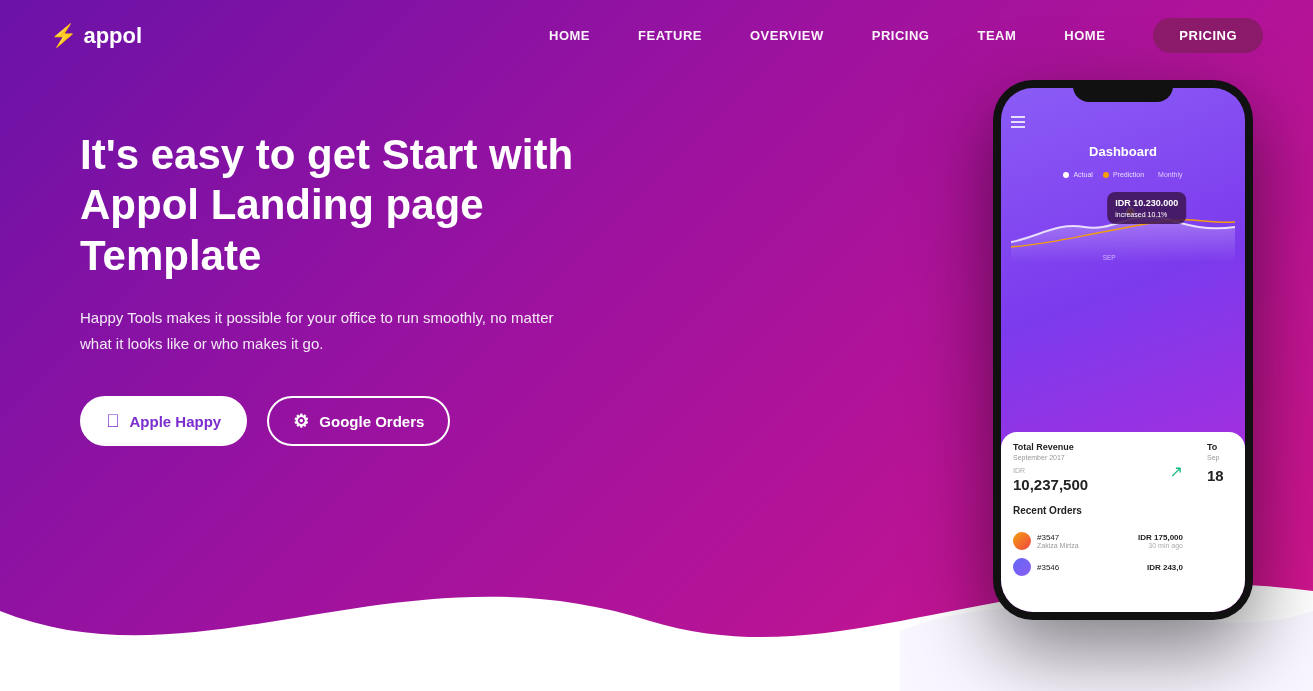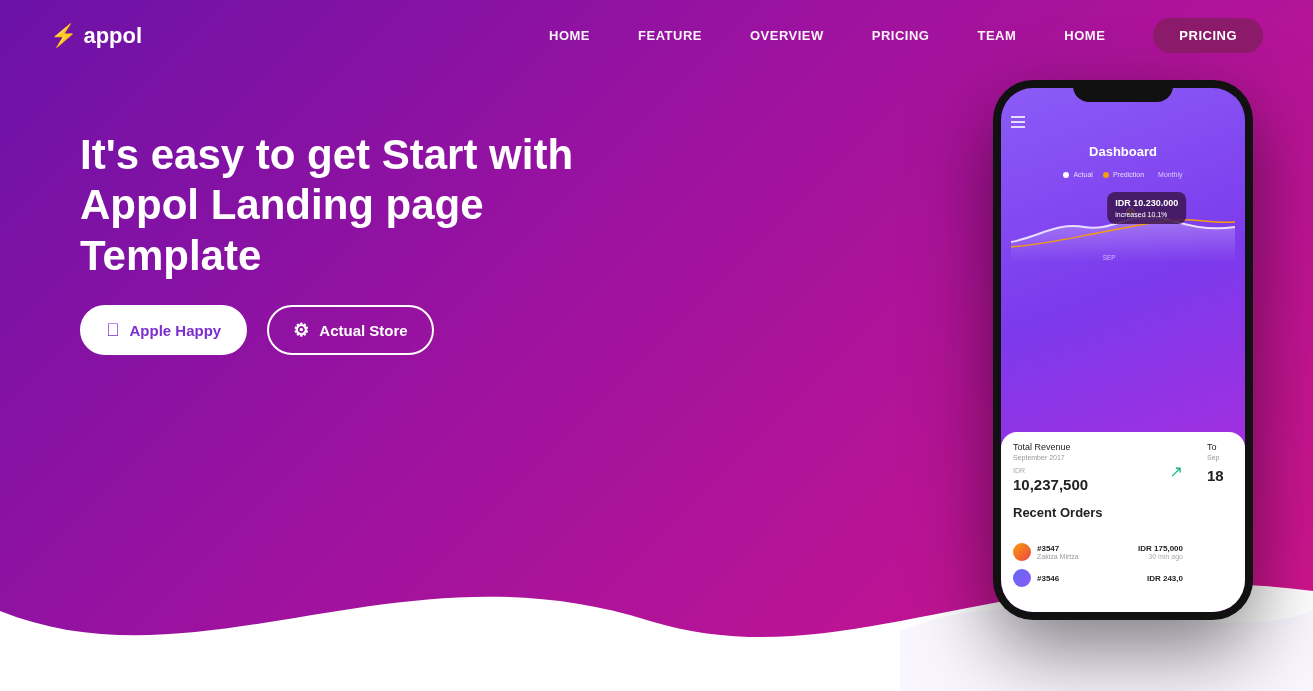--- a/index.html
+++ b/index.html
@@ -236,21 +236,21 @@
     }
     .phone-card:first-child {
       border-radius: 16px 0 0 0;
     }
     .phone-card:last-child {
       border-radius: 0 16px 0 0;
       overflow: hidden;
     }
     .card-title {
       font-size: 9px;
-      font-weight: 400;
+      font-weight: 700;
       color: #222;
       margin-bottom: 2px;
     }
     .card-date {
       font-size: 7px;
       color: #999;
       margin-bottom: 6px;
     }
     .card-label {
       font-size: 7px;
@@ -264,39 +264,39 @@
     }
     .card-trend {
       position: absolute;
       right: 12px;
       top: 30px;
       color: #10b981;
       font-size: 16px;
     }
 
     .orders-title {
-      font-size: 13px;
+      font-size: 10px;
       font-weight: 700;
       color: #222;
-      margin-bottom: 23px;
+      margin-bottom: 16px;
     }
     .order-row {
       display: flex;
       align-items: center;
       gap: 6px;
       margin-bottom: 8px;
     }
     .order-avatar {
       width: 18px; height: 18px;
       border-radius: 50%;
       background: linear-gradient(135deg, #f59e0b, #ef4444);
       flex-shrink: 0;
     }
     .order-info { flex: 1; }
-    .order-id { font-size: 8px; font-weight: 700; color: #222; }
+    .order-id { font-size: 8px; font-weight: 400; color: #222; }
     .order-name { font-size: 7px; color: #999; }
     .order-amount { text-align: right; }
     .order-idr { font-size: 8px; font-weight: 700; color: #222; }
     .order-time { font-size: 7px; color: #aaa; }
 
     
     .chart-svg {
       width: 100%;
       height: 80px;
     }
@@ -317,28 +317,29 @@
       <a href="#">OVERVIEW</a>
       <a href="#">PRICING</a>
       <a href="#">TEAM</a>
       <a href="#">HOME</a>
       <button class="btn-download">PRICING</button>
     </nav>
   </header>
 
   <div class="hero-content">
     <h1 class="hero-title">It's easy to get Start with Appol Landing page Template</h1>
+    <p class="hero-subtitle">Happy Tools makes it possible for your office to run smoothly, no matter what it looks like or who makes it go.</p>
     <div class="hero-buttons">
       <a class="btn-store btn-apple" href="#">
         <span class="btn-store-icon"></span>
         <span>Apple Happy</span>
       </a>
       <a class="btn-store btn-google" href="#">
         <span class="btn-store-icon">⚙</span>
-        <span>Actual Store</span>
+        <span>Google Orders</span>
       </a>
     </div>
   </div>
 
   <svg class="hero-wave" viewBox="0 0 1313 200" preserveAspectRatio="none" xmlns="http://www.w3.org/2000/svg">
     <path d="M0,120 C200,200 400,50 650,130 C850,190 1000,60 1313,100 L1313,200 L0,200 Z" fill="#ffffff"></path>
     <path d="M900,140 C1050,80 1200,160 1313,120 L1313,200 L900,200 Z" fill="#f3e8ff" opacity="0.4"></path>
   </svg>
 
   <div class="phone-container">

